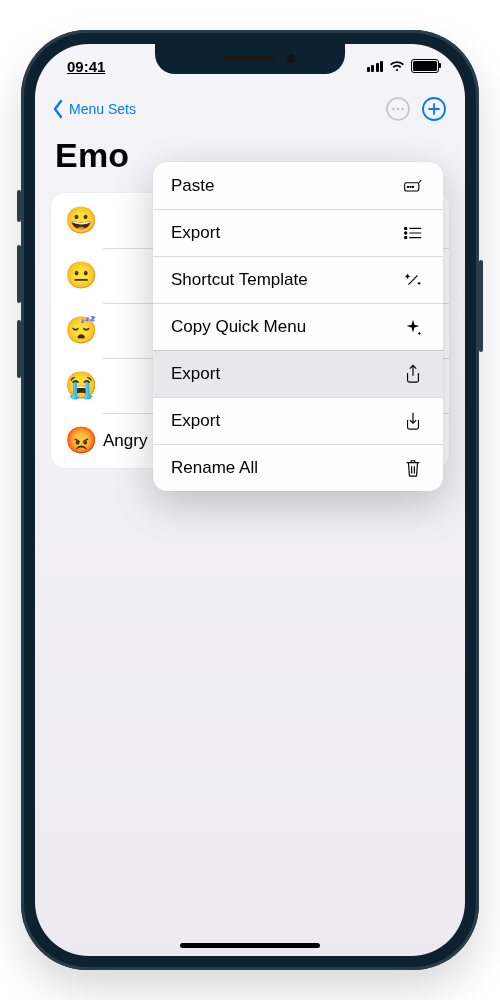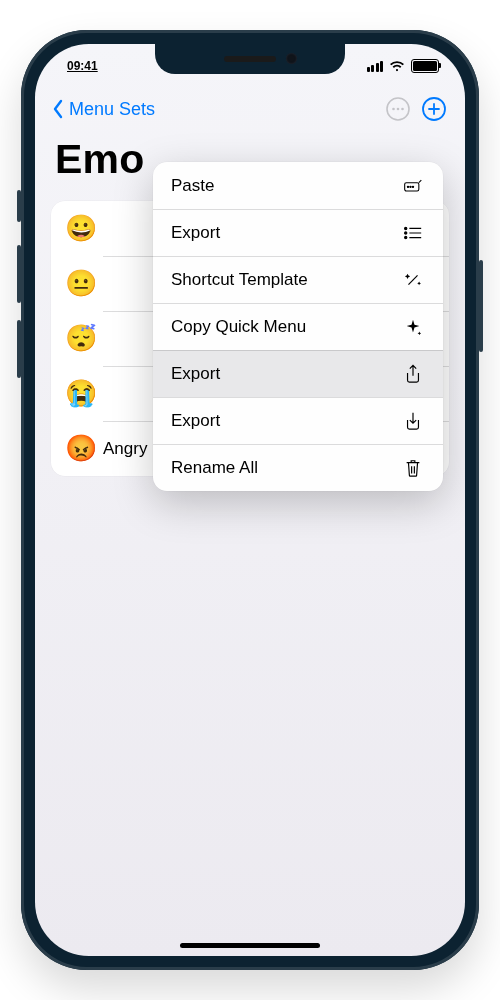--- a/index.html
+++ b/index.html
@@ -44,39 +44,39 @@
   .notch{
     position:absolute;top:0;left:50%;transform:translateX(-50%);
     width:190px;height:30px;background:var(--frame);
     border-bottom-left-radius:20px;border-bottom-right-radius:20px;
     z-index:50;display:flex;align-items:center;justify-content:center;gap:46px;
   }
   .speaker{width:52px;height:6px;background:#1a1a1a;border-radius:3px;}
   .cam{width:11px;height:11px;background:#10141a;border-radius:50%;position:absolute;right:48px;top:9px;box-shadow:inset 0 0 2px #2a3340;}
   .home-ind{position:absolute;bottom:8px;left:50%;transform:translateX(-50%);width:140px;height:5px;background:#000;border-radius:3px;z-index:50;}
   
-  .status{height:44px;padding:0 26px 0 32px;display:flex;align-items:center;justify-content:space-between;font-size:12px;font-weight:600;color:#000;position:relative;z-index:10;text-decoration:underline;}
+  .status{height:44px;padding:0 26px 0 32px;display:flex;align-items:center;justify-content:space-between;font-size:15px;font-weight:600;color:#000;position:relative;z-index:10;text-decoration:underline;}
   .status .right{display:flex;align-items:center;gap:6px;}
   .sig{display:flex;align-items:flex-end;gap:1.5px;}
   .sig i{width:3px;background:#000;border-radius:1px;}
   .sig i:nth-child(1){height:5px}.sig i:nth-child(2){height:7px}.sig i:nth-child(3){height:9px}.sig i:nth-child(4){height:11px}
   .wifi{width:16px;height:12px;}
   .batt{width:26px;height:12px;border:1px solid #000;border-radius:3px;position:relative;}
   .batt::after{content:"";position:absolute;right:-3px;top:3px;width:2px;height:5px;background:#000;border-radius:0 1px 1px 0;}
   .batt i{position:absolute;left:1px;top:1px;bottom:1px;right:1px;background:#000;border-radius:1.5px;}
   
   .nav{height:42px;display:flex;align-items:center;padding:0 16px;gap:6px;}
-  .nav .back{display:flex;align-items:center;gap:4px;color:var(--accent);font-size:18px;}
+  .nav .back{display:flex;align-items:center;gap:4px;color:var(--accent);font-size:14px;}
   .nav .back svg{width:14px;height:20px;}
   .nav .spacer{flex:1;}
   .nav .circ{width:30px;height:30px;border-radius:50%;display:flex;align-items:center;justify-content:center;}
   .nav .more{color:#c0c0c4;}
   .nav .add{color:var(--accent);}
   
-  .title{font-size:41px;font-weight:800;color:#000;padding:6px 20px 10px;letter-spacing:0.2px;}
+  .title{font-size:34px;font-weight:800;color:#000;padding:6px 20px 10px;letter-spacing:0.2px;}
   
   .card{margin:8px 16px;background:var(--card);border-radius:14px;overflow:hidden;box-shadow:0 0 0 0.5px rgba(0,0,0,0.04);}
   .row{display:flex;align-items:center;height:55px;padding:0 14px;position:relative;}
   .row + .row::before{content:"";position:absolute;left:52px;right:0;top:0;height:1px;background:var(--sep);}
   .row .emoji{font-size:26px;width:34px;text-align:center;}
   .row .label{flex:1;font-size:17px;color:#000;margin-left:4px;}
   .row .chev{color:var(--chevron);}
   
   
   .popover{

